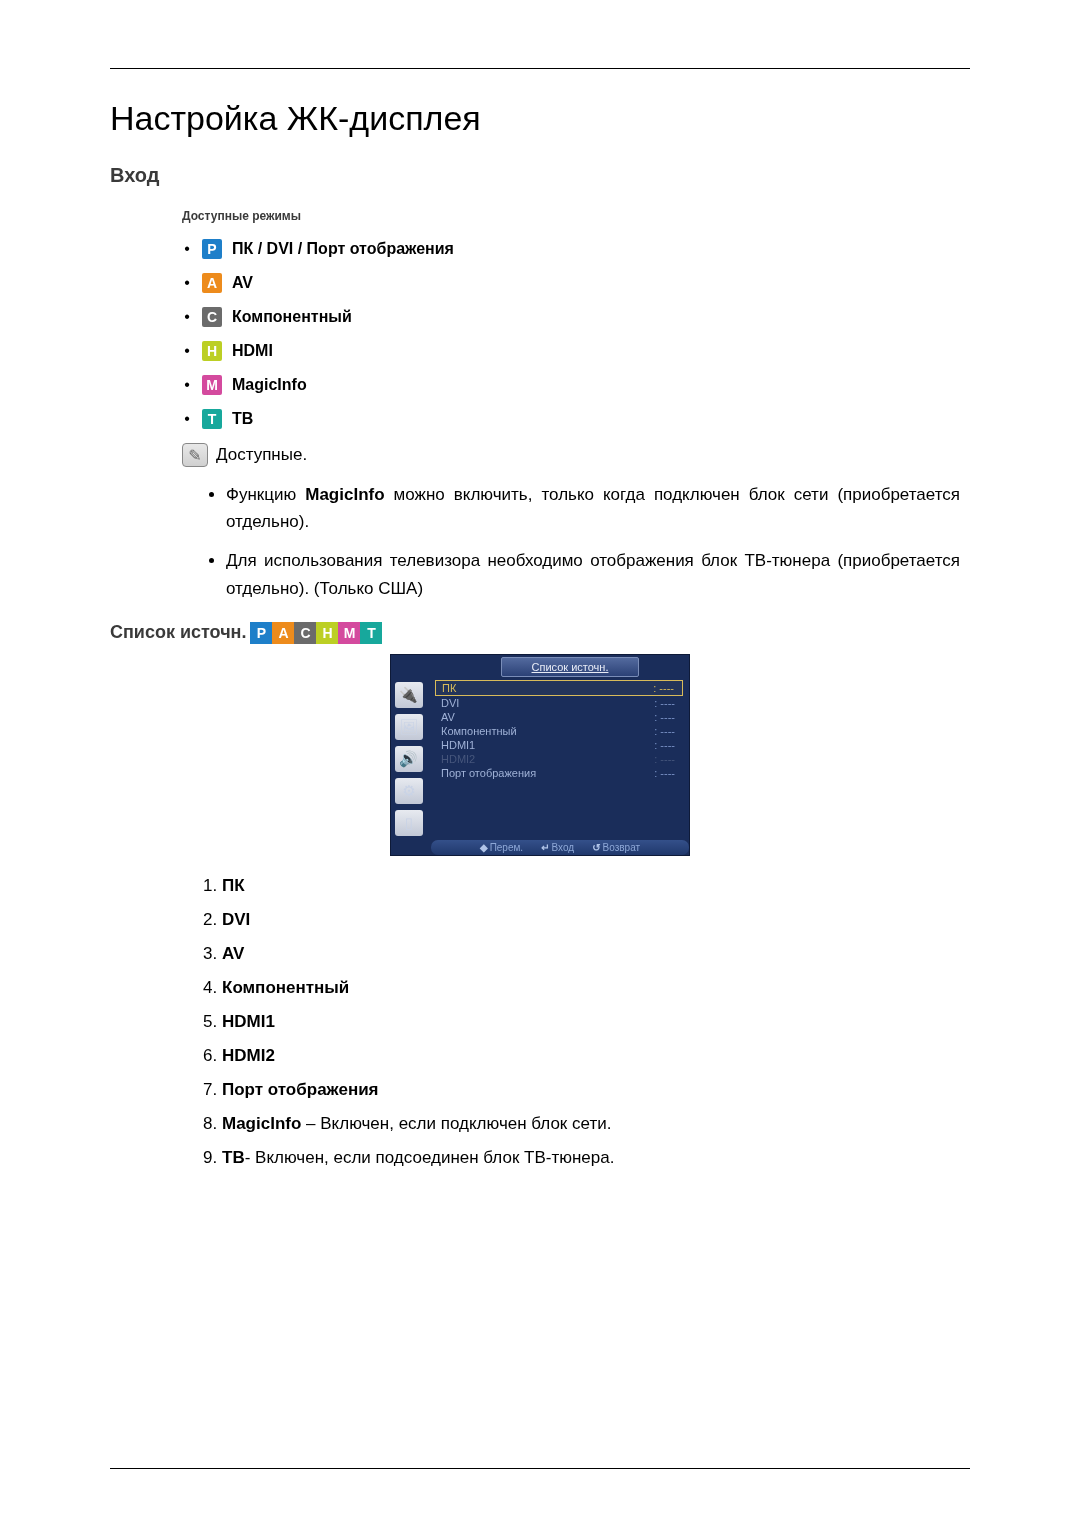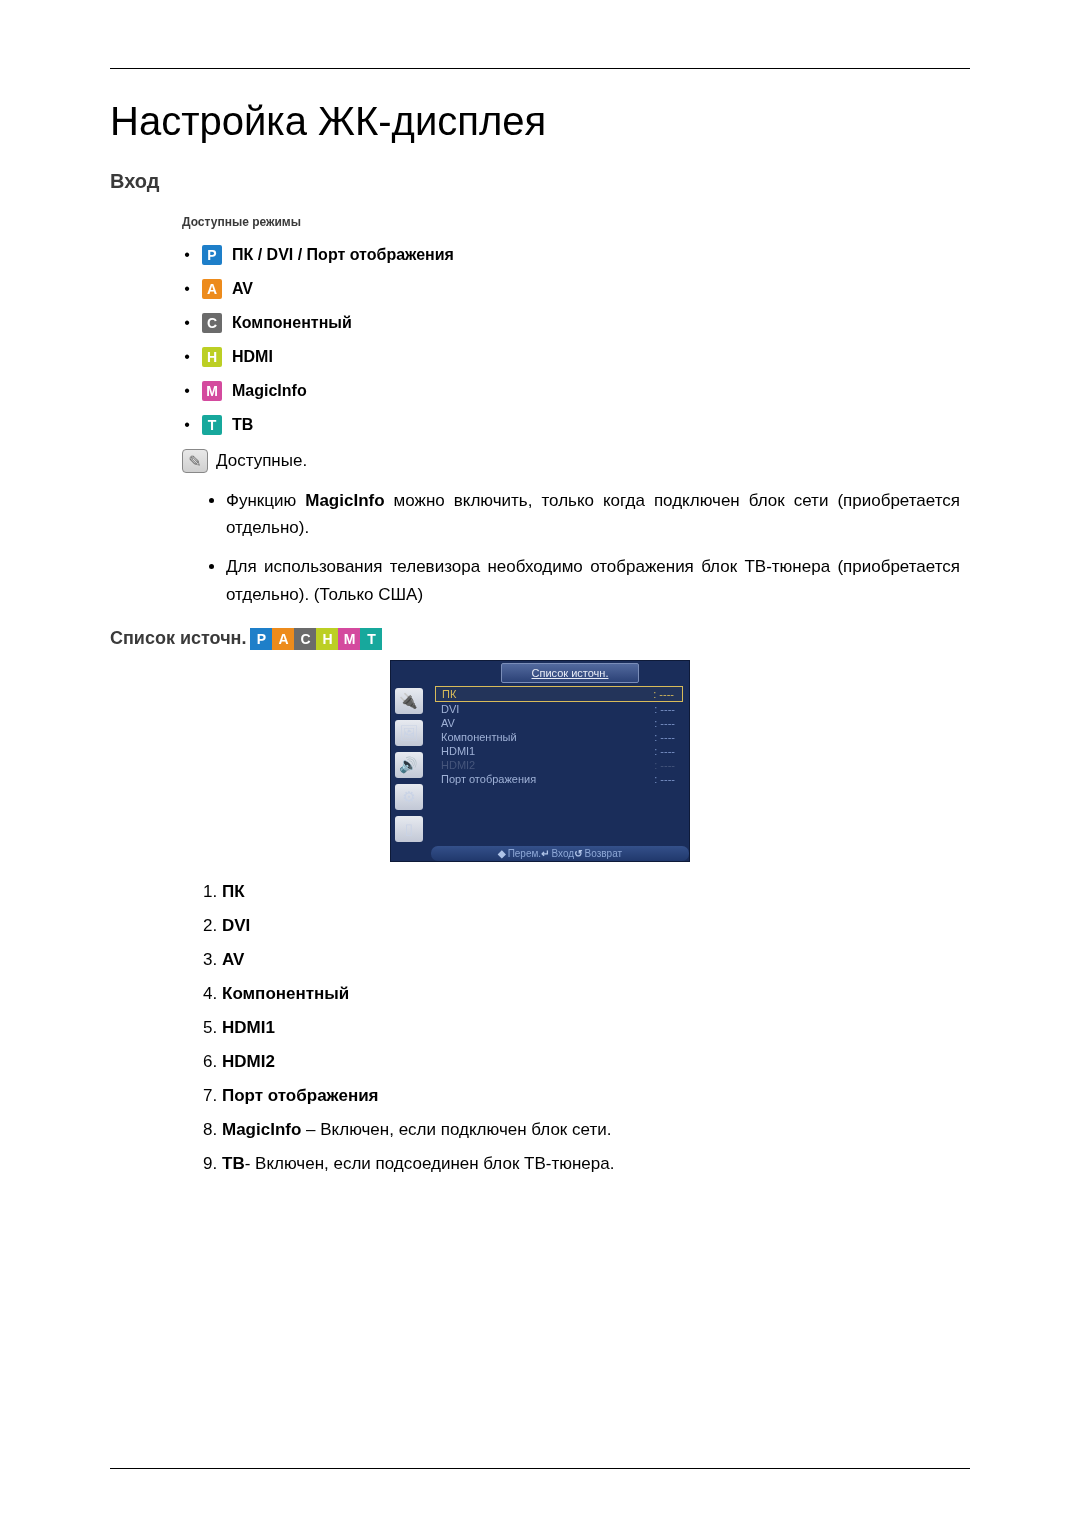--- a/index.html
+++ b/index.html
@@ -20,21 +20,21 @@
     margin: 8px 0 30px 0;
   }
   hr.rule-bot {
     border: none;
     border-top: 1px solid #000;
     position: absolute;
     left: 110px; right: 110px;
     bottom: 58px;
   }
   h1.title {
-    font-size: 40px;
+    font-size: 34px;
     font-weight: 400;
     margin-bottom: 26px;
   }
   h2.h2 {
     font-size: 20px;
     font-weight: 700;
     color: #3a3a3a;
     margin-bottom: 22px;
   }
   h3.h3 {
@@ -148,21 +148,21 @@
     display: flex; justify-content: space-between;
     padding: 1px 8px 1px 6px;
     color: #9fb1d6;
   }
   .osd-row .v { color: #7c95c9; }
   .osd-row.sel { border: 1px solid #d8bb5a; color: #d8bb5a; background: rgba(216,187,90,0.05); }
   .osd-row.sel .v { color: #d8bb5a; }
   .osd-row.dim { color: #46567c; }
   .osd-row.dim .v { color: #46567c; }
   .osd-foot {
-    display: flex; justify-content: center;
+    display: flex; gap: 18px; justify-content: center;
     background: linear-gradient(#34508a,#20386c);
     padding: 2px 0;
     color: #8da7d6;
     margin-left: 40px;
     font-size: 10px;
     border-radius: 7px;
   }
   .osd-foot span b { color:#b0c4e8; margin-right:2px;}
 
   .body-text {

